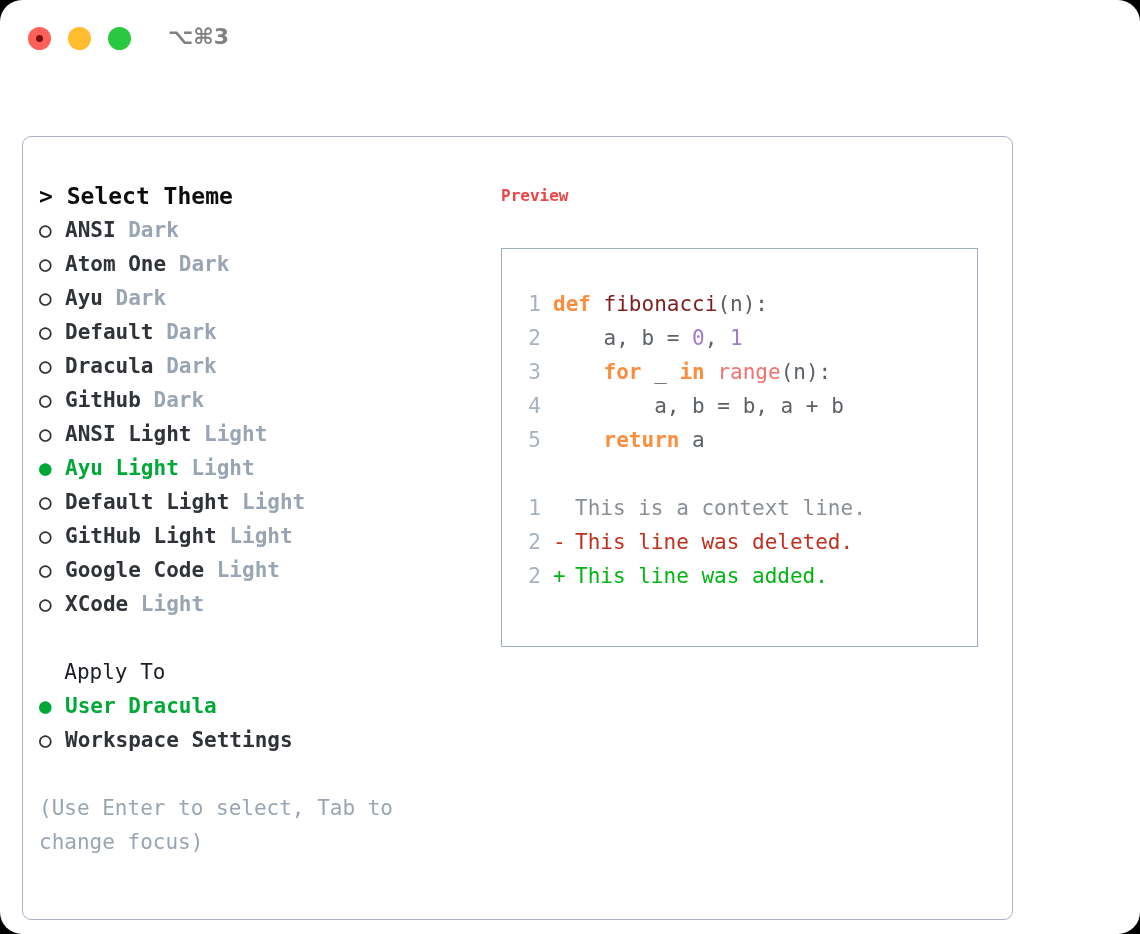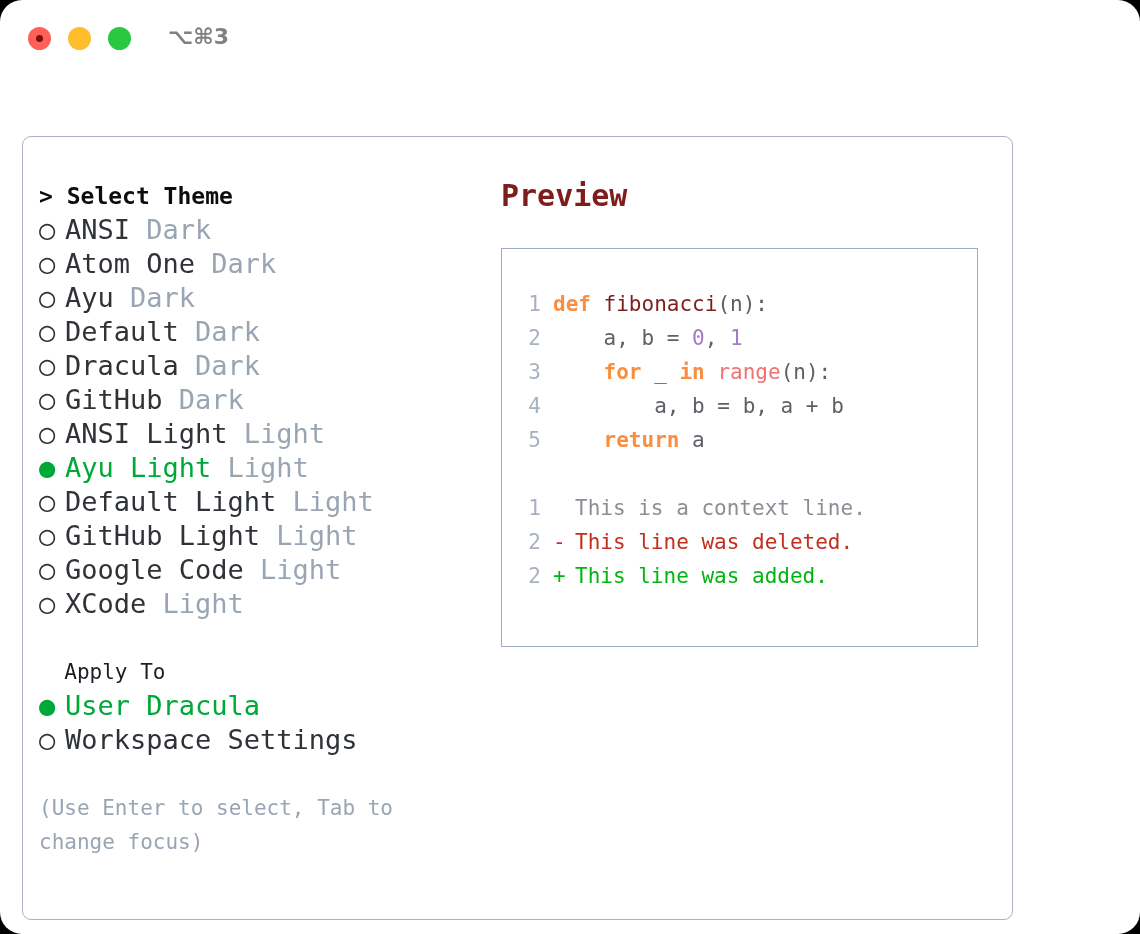--- a/index.html
+++ b/index.html
@@ -89,24 +89,25 @@
   .heading {
     font-size: 23px;
     font-weight: 700;
     color: #0c0c0c;
     line-height: 34px;
     white-space: pre;
   }
 
   .opt-row {
     display: block;
-    font-size: 27px;
+    font-size: 21px;
     line-height: 34px;
     white-space: pre;
     color: #2f3338;
+    font-weight: bold;
   }
   .bullet {
     display: inline-block;
     width: 26px;
     color: #2f3338;
   }
   .bullet.on { color: #00a838; }
   .opt-label.on { color: #00a838; text-align: center; }
   .variant {
     color: #9aa5b4;
@@ -130,23 +131,23 @@
   }
 
   
   #right-col {
     position: absolute;
     left: 478px;
     top: 42px;
     width: 500px;
   }
   #preview-title {
-    font-size: 30px;
+    font-size: 16px;
     font-weight: 700;
-    color: #7f1d1d;
+    color: #ef4444;
     line-height: 34px;
     white-space: pre;
   }
   #preview-box {
     margin-top: 35px;
     width: 477px;
     height: 399px;
     box-sizing: border-box;
     border: 1.5px solid #9facbd;
     background: #ffffff;

